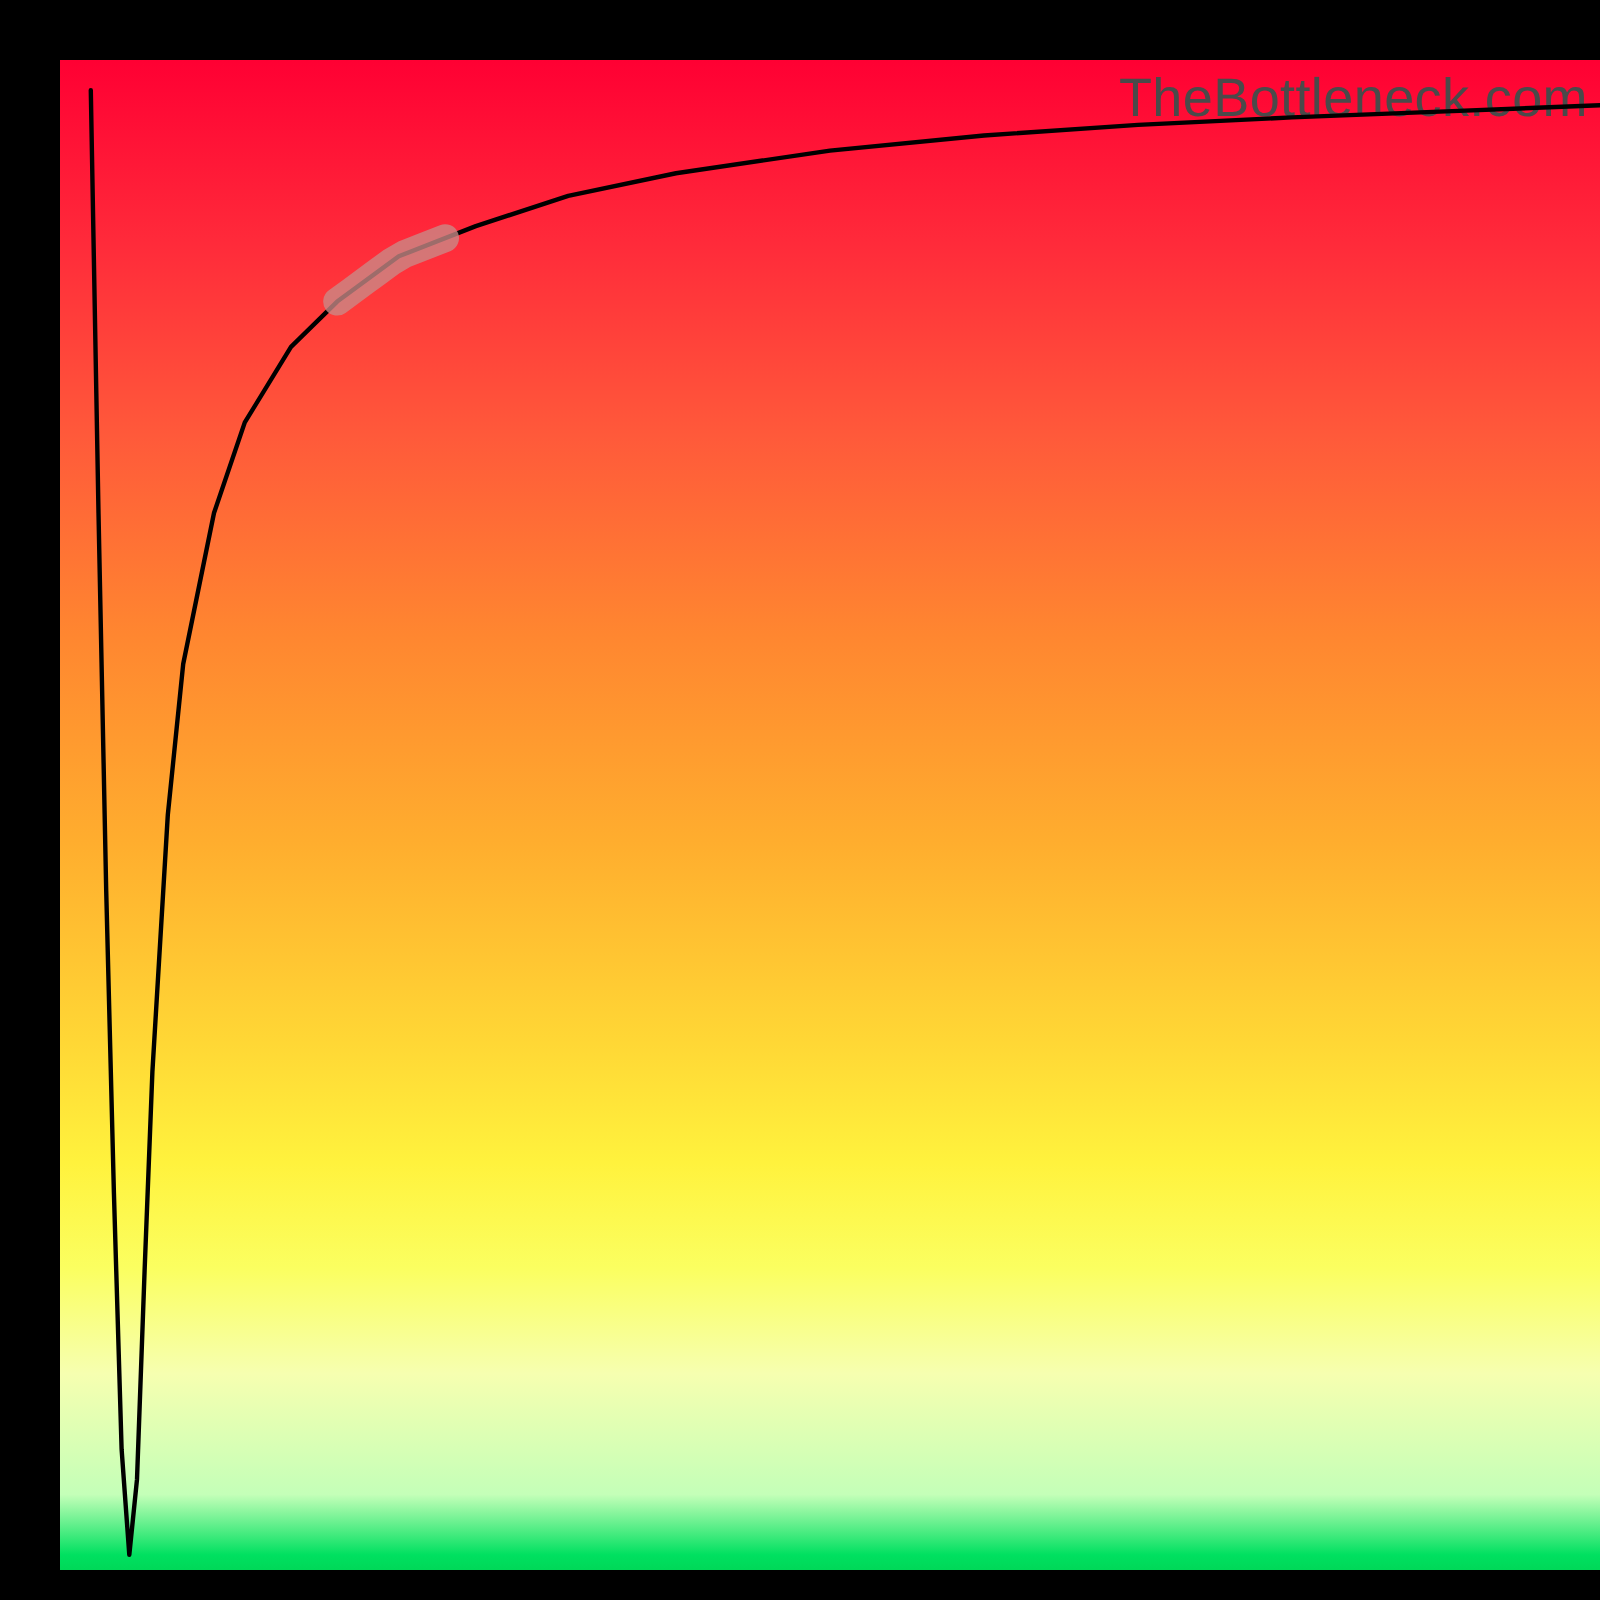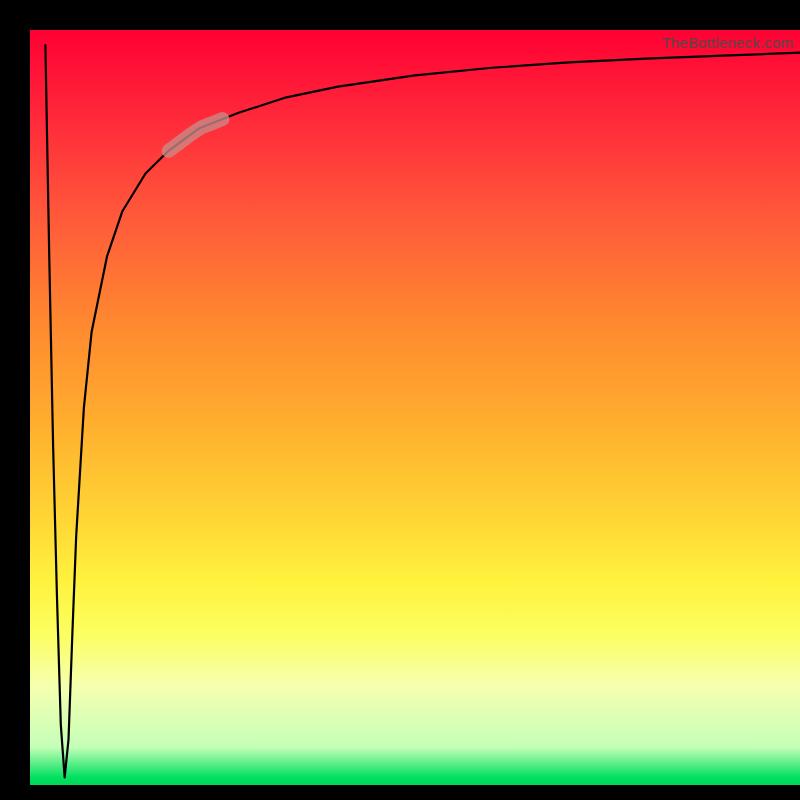--- a/index.html
+++ b/index.html
@@ -36,21 +36,21 @@
       #c4ffb8 95%,
       #00e060 99%,
       #00d858 100%
     );
   }
   .watermark {
     position: absolute;
     top: 4px;
     right: 6px;
     color: #4a4a4a;
-    font-size: 15px;
+    font-size: 27px;
     font-weight: 400;
     letter-spacing: 0.2px;
     user-select: none;
   }
   svg.curve {
     position: absolute;
     left: 0;
     top: 0;
     width: 770px;
     height: 755px;

